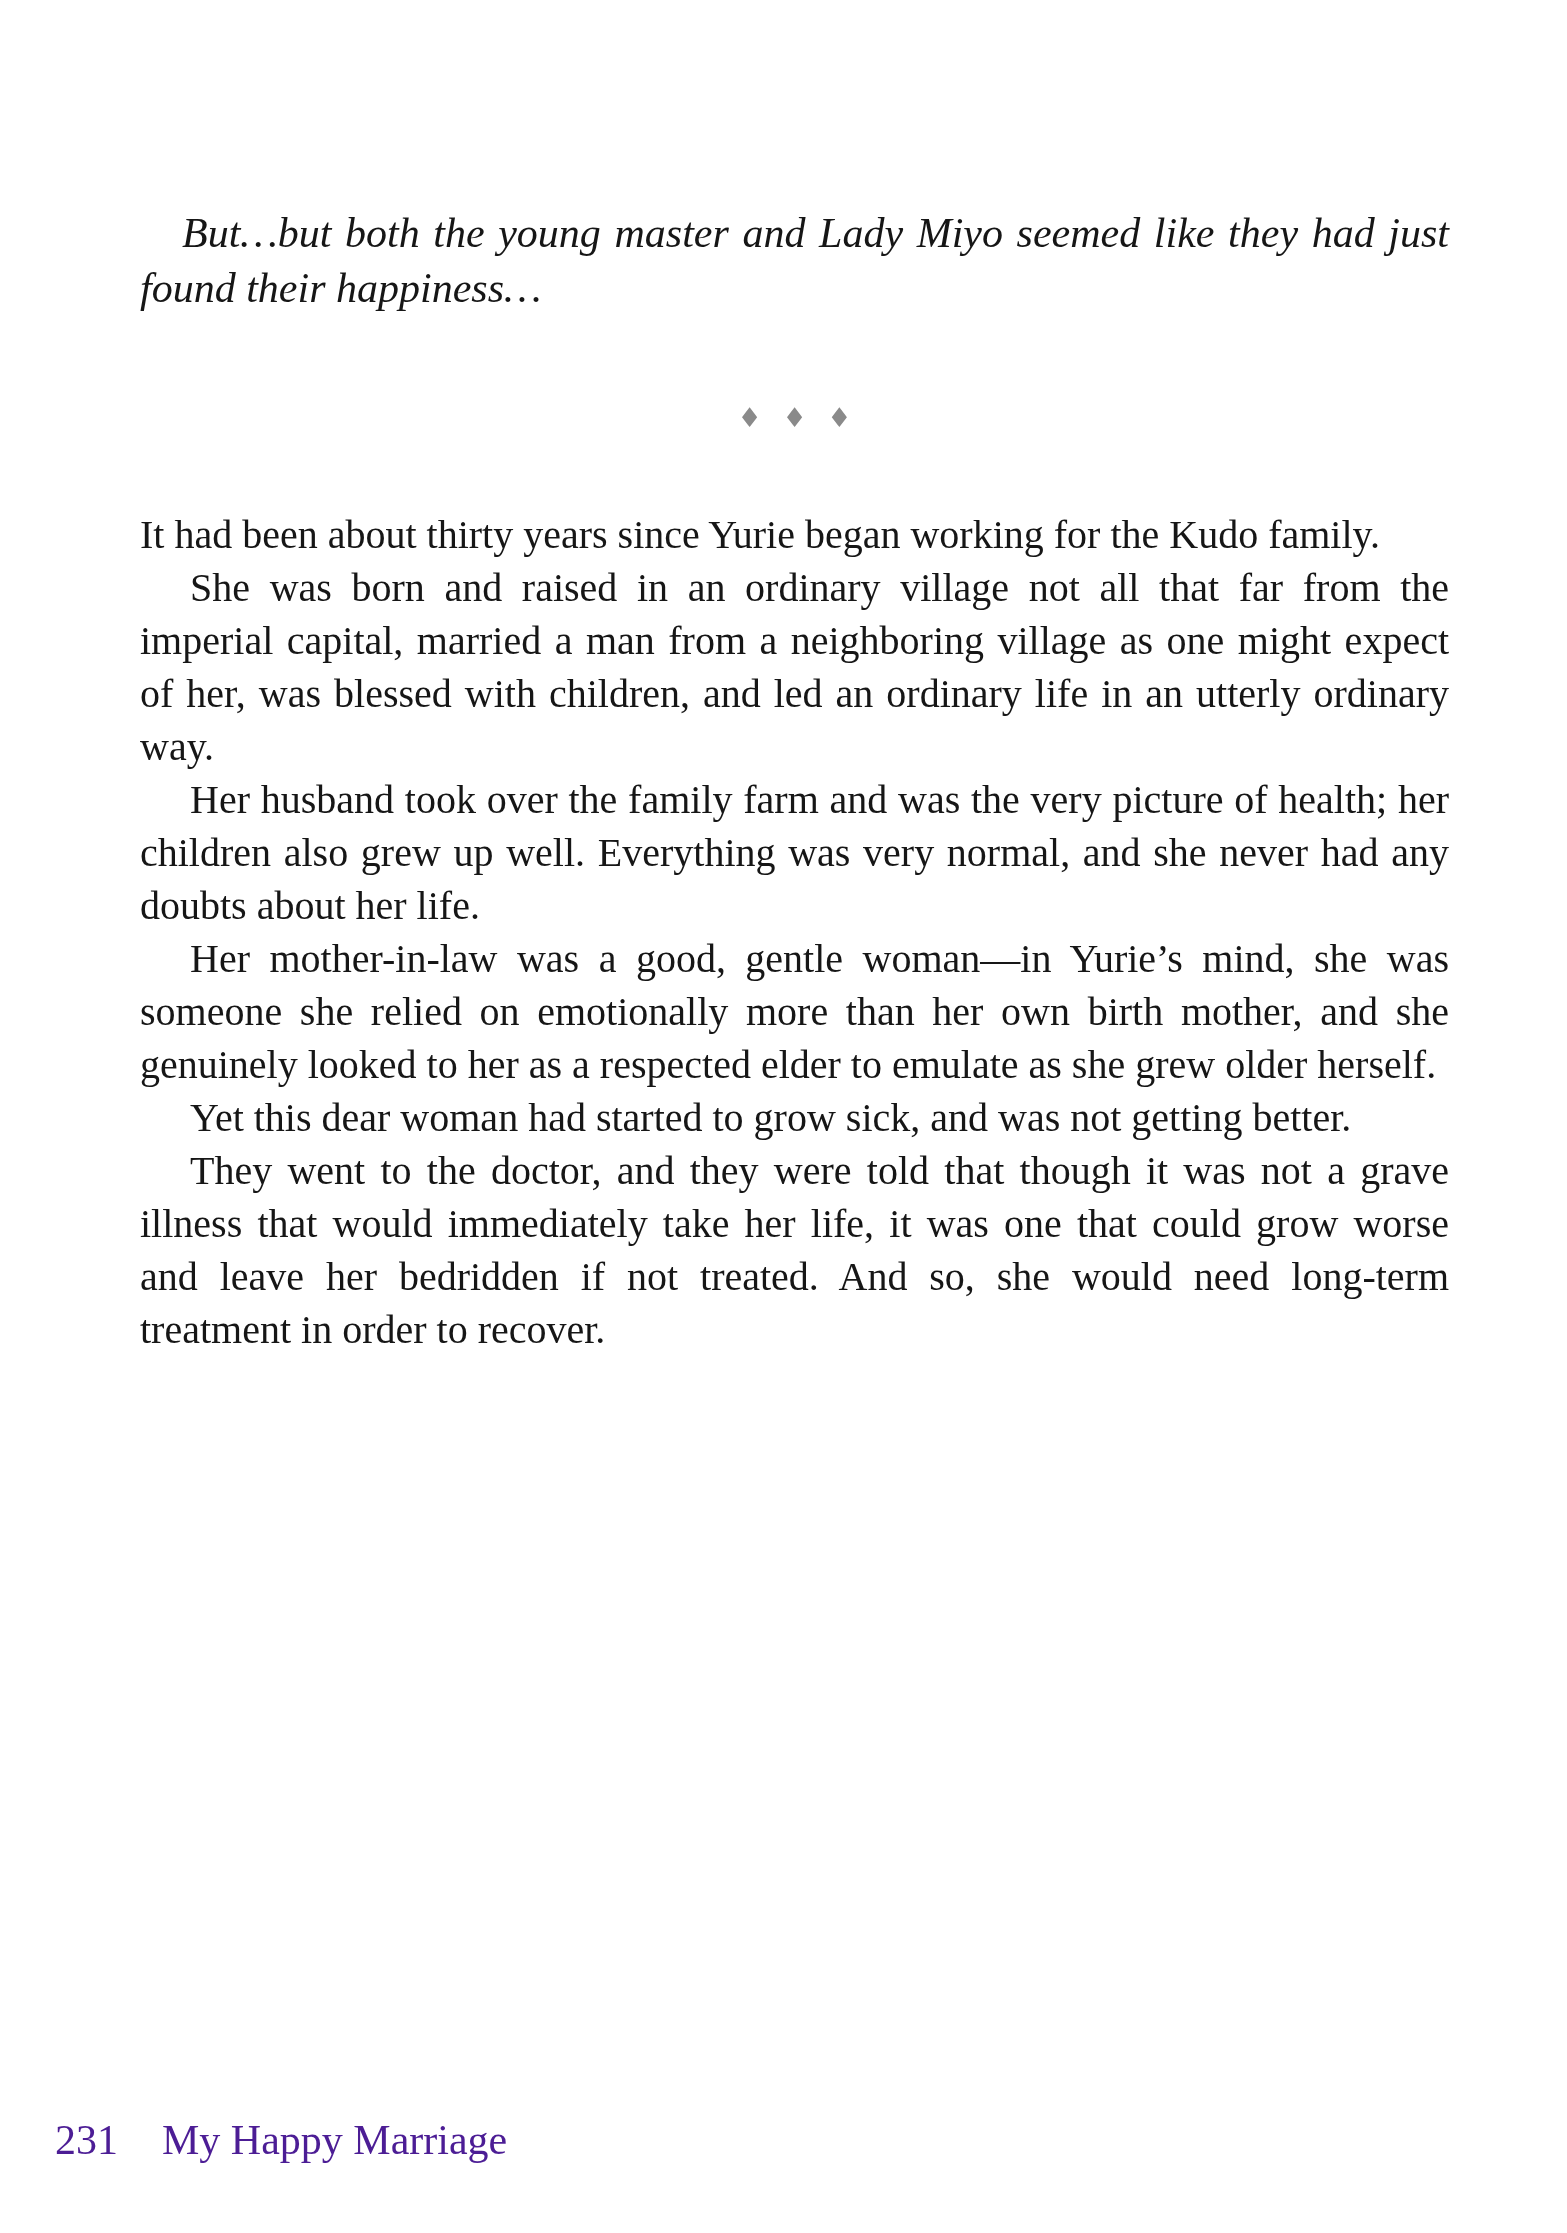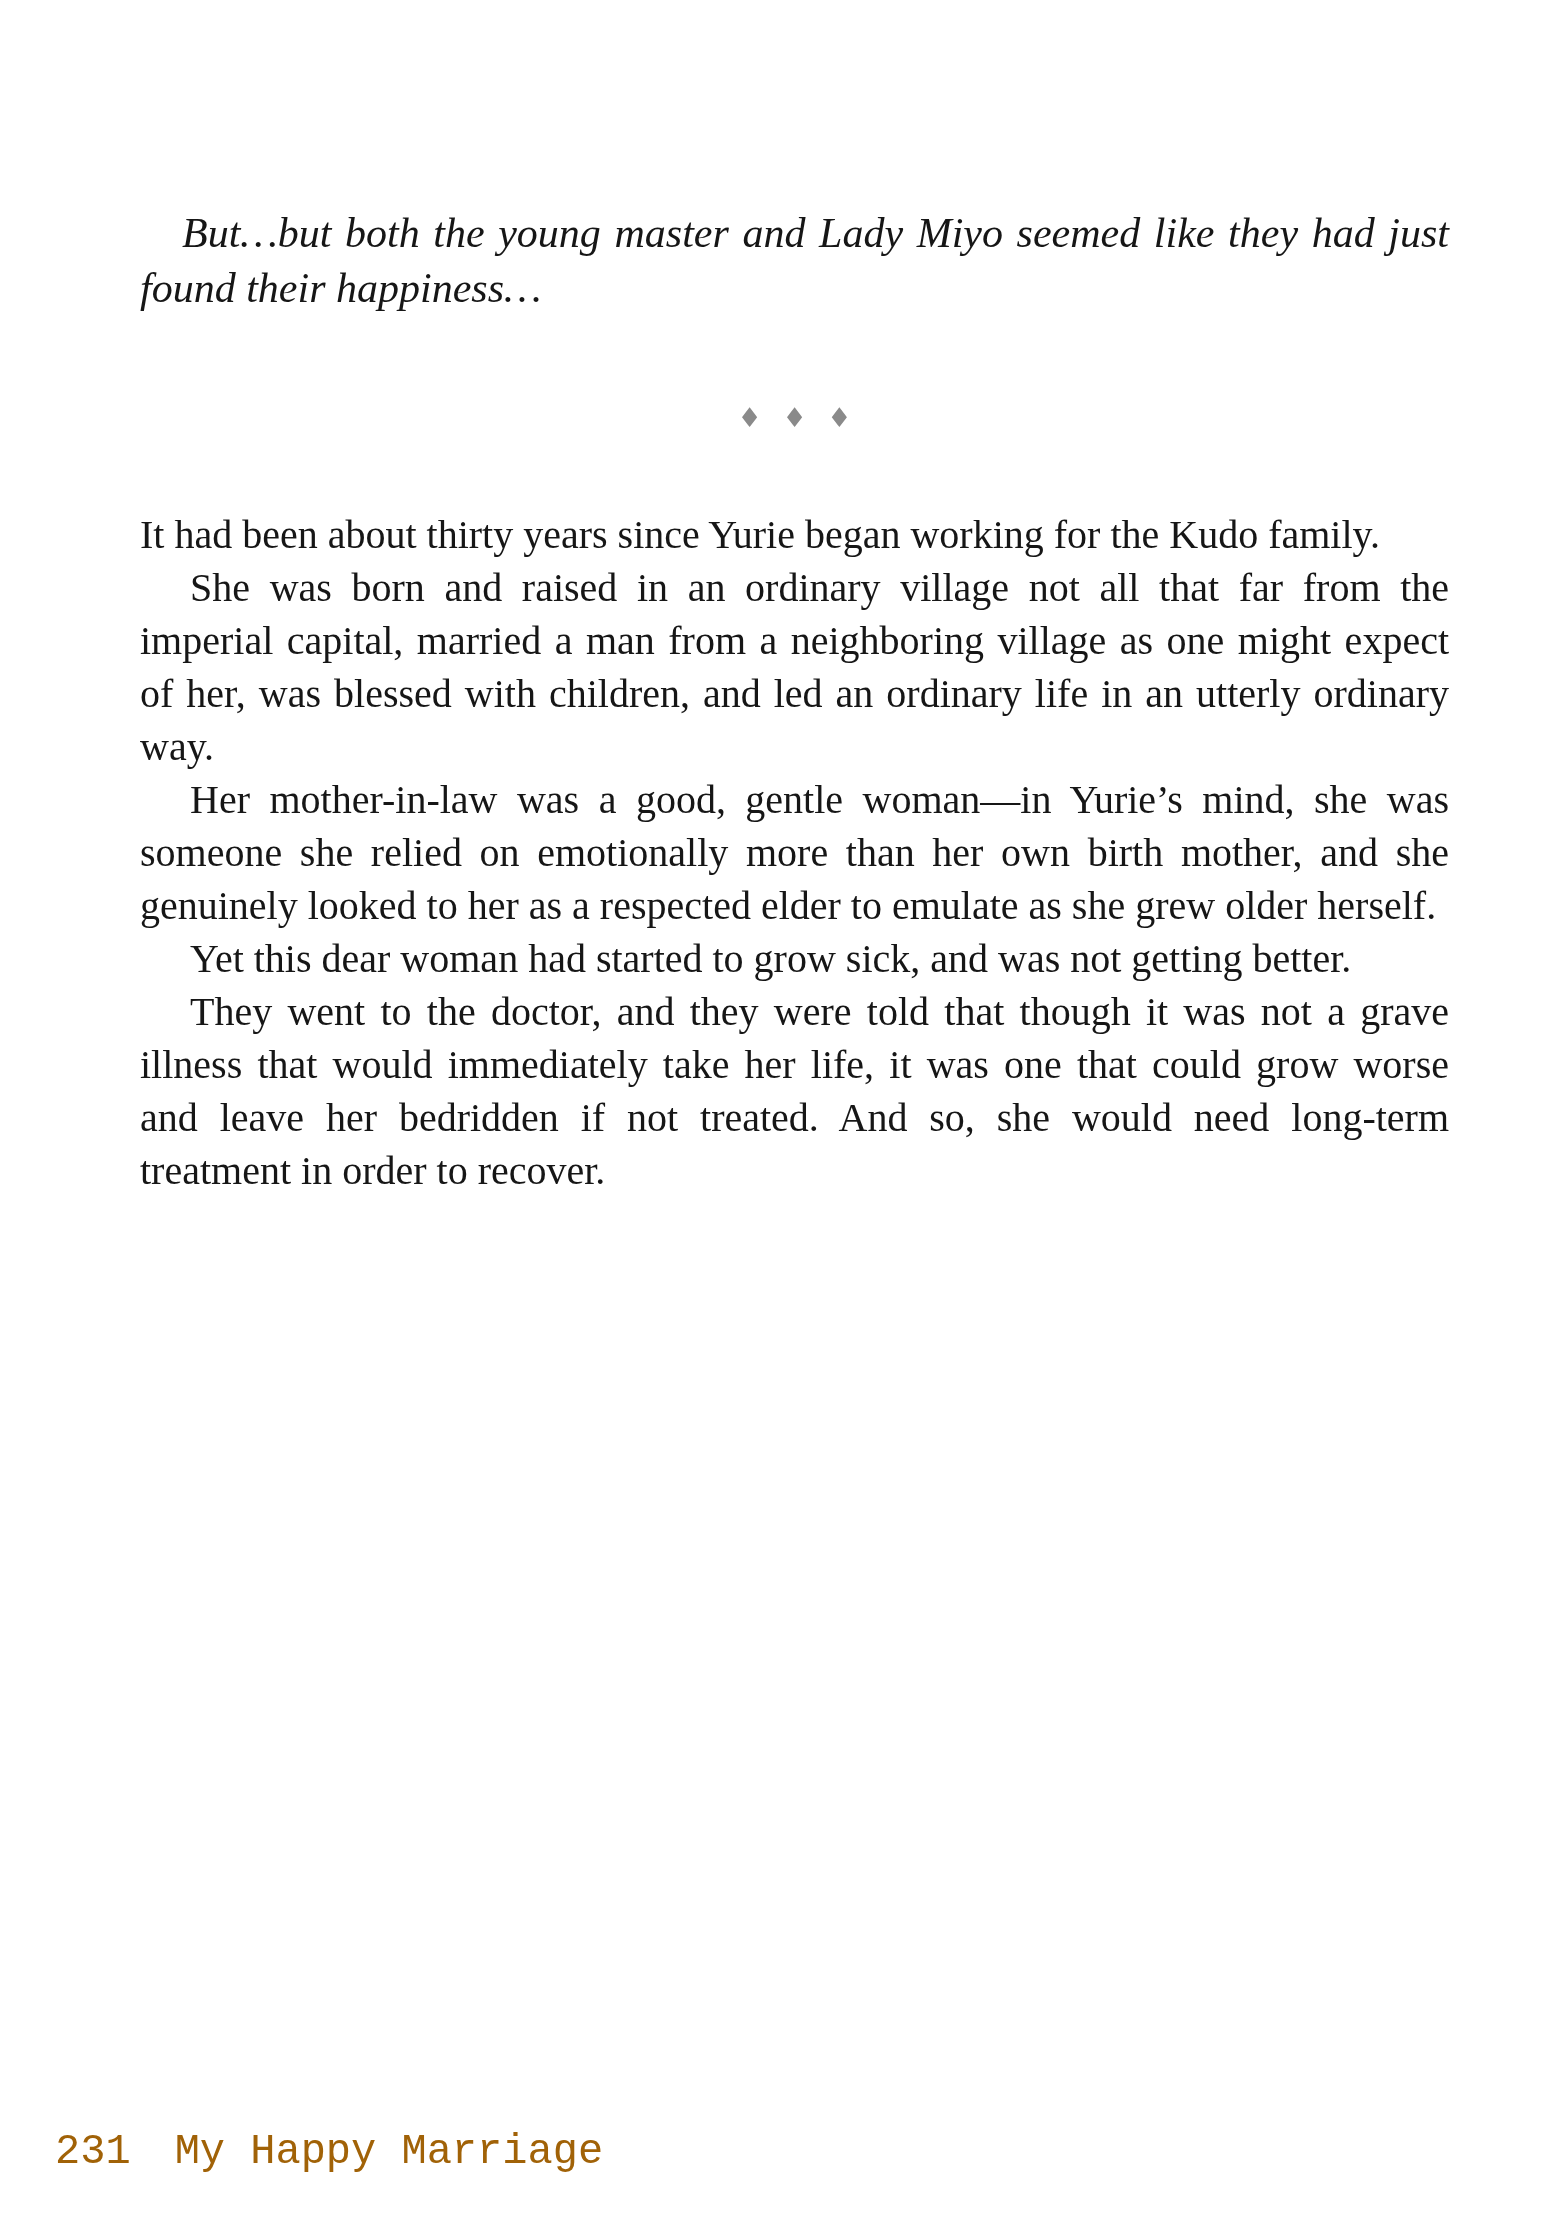--- a/index.html
+++ b/index.html
@@ -44,43 +44,43 @@
   .body-text p {
     margin: 0;
     text-indent: 50px;
   }
   .body-text p:first-child {
     text-indent: 0;
   }
   .footer {
     position: absolute;
     left: 55px;
-    bottom: 58px;
+    bottom: 70px;
     font-size: 42px;
     line-height: 46px;
-    color: #a16207;
+    color: #4c1d95;
     white-space: nowrap;
-    font-family: Liberation Mono, monospace;
   }
   .footer .book-title {
     margin-left: 44px;
   }
 </style>
 </head>
 <body>
 
 <div class="page">
 
   <p class="intro">But…but both the young master and Lady Miyo seemed like they had just found their happiness…</p>
 
   <div class="separator">♦ ♦ ♦</div>
 
   <div class="body-text">
       <p>It had been about thirty years since Yurie began working for the Kudo family.</p>
       <p>She was born and raised in an ordinary village not all that far from the imperial capital, married a man from a neighboring village as one might expect of her, was blessed with children, and led an ordinary life in an utterly ordinary way.</p>
+      <p>Her husband took over the family farm and was the very picture of health; her children also grew up well. Everything was very normal, and she never had any doubts about her life.</p>
       <p>Her mother-in-law was a good, gentle woman—in Yurie’s mind, she was someone she relied on emotionally more than her own birth mother, and she genuinely looked to her as a respected elder to emulate as she grew older herself.</p>
       <p>Yet this dear woman had started to grow sick, and was not getting better.</p>
       <p>They went to the doctor, and they were told that though it was not a grave illness that would immediately take her life, it was one that could grow worse and leave her bedridden if not treated. And so, she would need long-term treatment in order to recover.</p>
     </div>
 
   <div class="footer">
     <span class="page-number">231</span><span class="book-title">My Happy Marriage</span>
   </div>
 
 </div>

